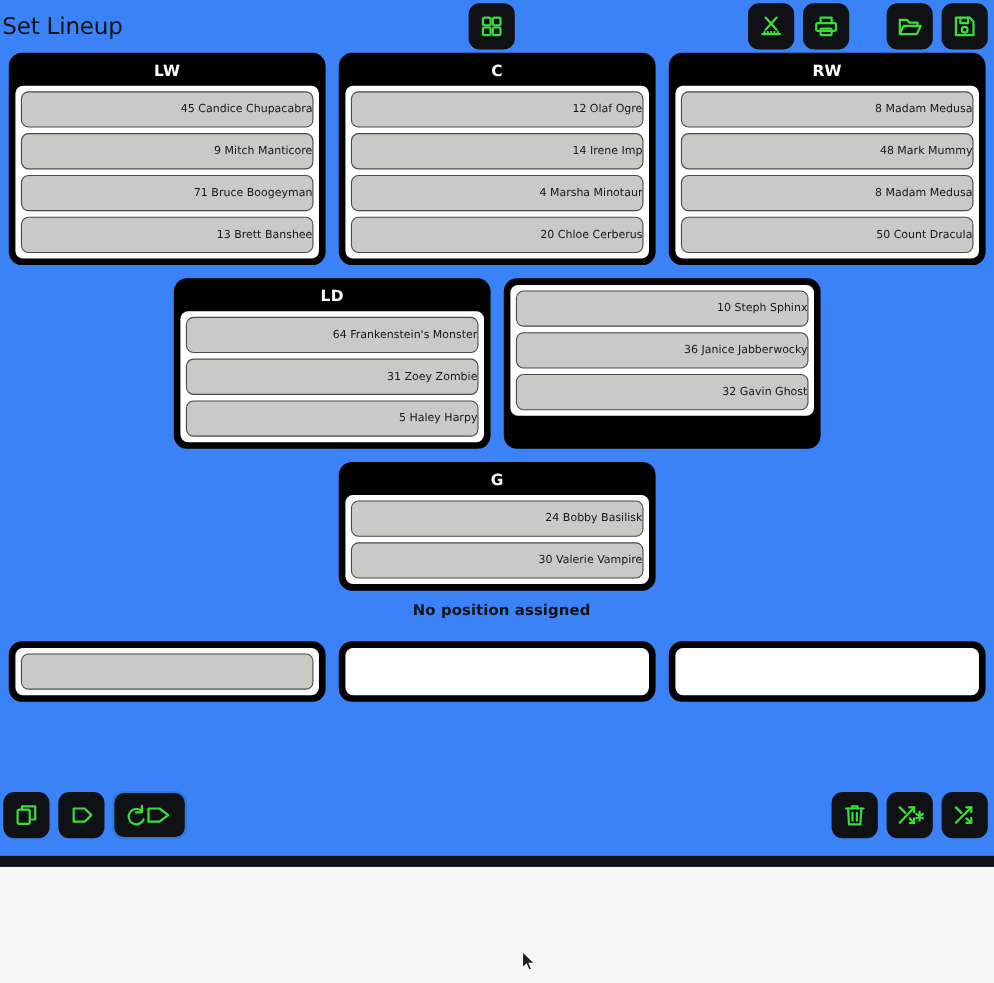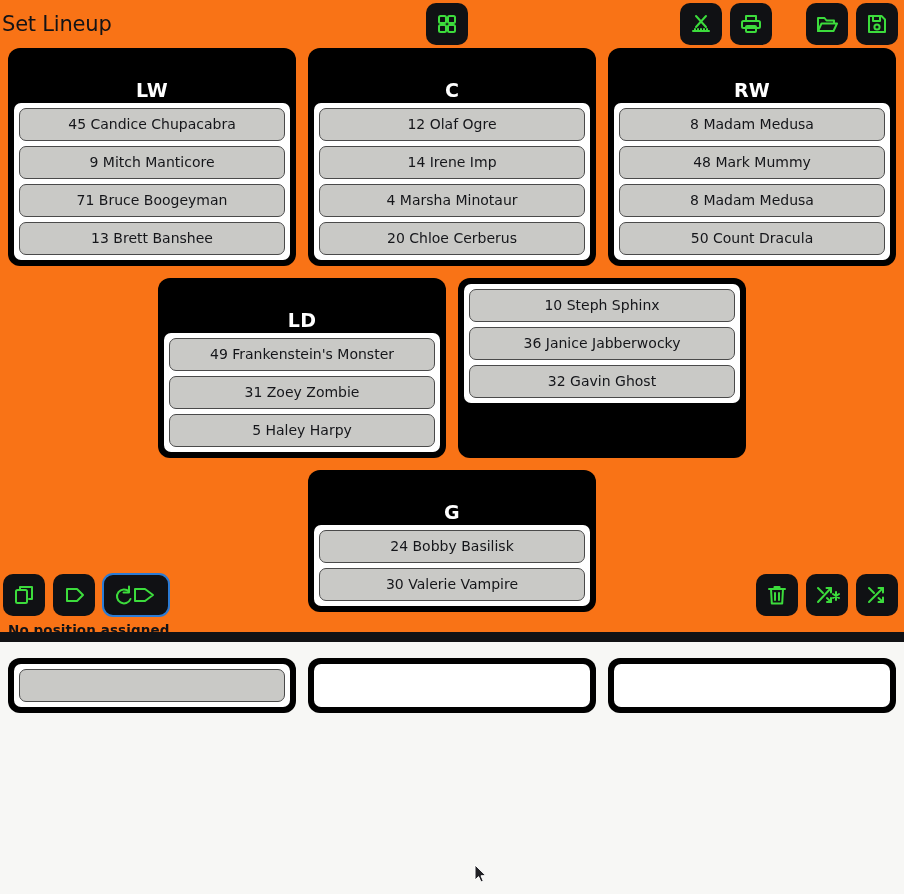--- a/index.html
+++ b/index.html
@@ -11,22 +11,22 @@
   }
   body {
     background: #f7f7f5;
     font-family: "DejaVu Sans", "Liberation Sans", sans-serif;
     color: #15161a;
     position: relative;
   }
   .page {
     position: relative;
     width: 904px;
-    height: 642px;
-    background: #f97316;
+    height: 788px;
+    background: #3b82f6;
     padding: 0;
   }
 
   
   .header {
     position: relative;
     height: 48px;
     display: flex;
     align-items: center;
     padding: 0 6px 0 2px;
@@ -86,61 +86,61 @@
 
   .poscard {
     background: #000000;
     border-radius: 12px;
     padding: 6px;
     width: 288px;
     flex: 0 0 auto;
   }
   .poscard .pos-label {
     color: #ffffff;
-    font-size: 19px;
+    font-size: 14px;
     font-weight: bold;
     text-align: center;
     line-height: 22px;
     padding-bottom: 2px;
     letter-spacing: 0.3px;
-    margin-top: 25px;
   }
   .slotlist {
     background: #ffffff;
     border-radius: 7px;
     padding: 5px;
     display: flex;
     flex-direction: column;
     gap: 5px;
   }
   .slot {
     background: #c9c9c6;
     border: 1px solid #4a4a4a;
     border-radius: 7px;
     height: 33px;
     line-height: 31px;
-    text-align: center;
-    font-size: 14px;
+    text-align: right;
+    font-size: 10px;
     color: #15161a;
     white-space: nowrap;
     overflow: hidden;
     cursor: pointer;
   }
   .slot.blank { color: transparent; }
 
   .spacer-10 { height: 10px; }
   .spacer-12 { height: 12px; }
 
   
   .section-title {
     font-size: 13.5px;
     font-weight: bold;
     color: #121317;
     padding: 0 0 8px 8px;
     letter-spacing: 0.1px;
+    text-align: center;
   }
 
   .bench-row { display: flex; gap: 12px; padding: 0 8px; }
   .bench-card {
     background: #000000;
     border-radius: 12px;
     padding: 6px;
     width: 288px;
     flex: 0 0 auto;
   }
@@ -284,21 +284,21 @@
       </div>
     </div>
 
     <div class="spacer-12"></div>
 
     <div class="row center">
 
       <div class="poscard">
         <div class="pos-label">LD</div>
         <div class="slotlist">
-          <div class="slot">49 Frankenstein's Monster</div>
+          <div class="slot">64 Frankenstein's Monster</div>
           <div class="slot">31 Zoey Zombie</div>
           <div class="slot">5 Haley Harpy</div>
         </div>
       </div>
 
       <div class="poscard">
         <div class="slotlist">
           <div class="slot">10 Steph Sphinx</div>
           <div class="slot">36 Janice Jabberwocky</div>
           <div class="slot">32 Gavin Ghost</div>

